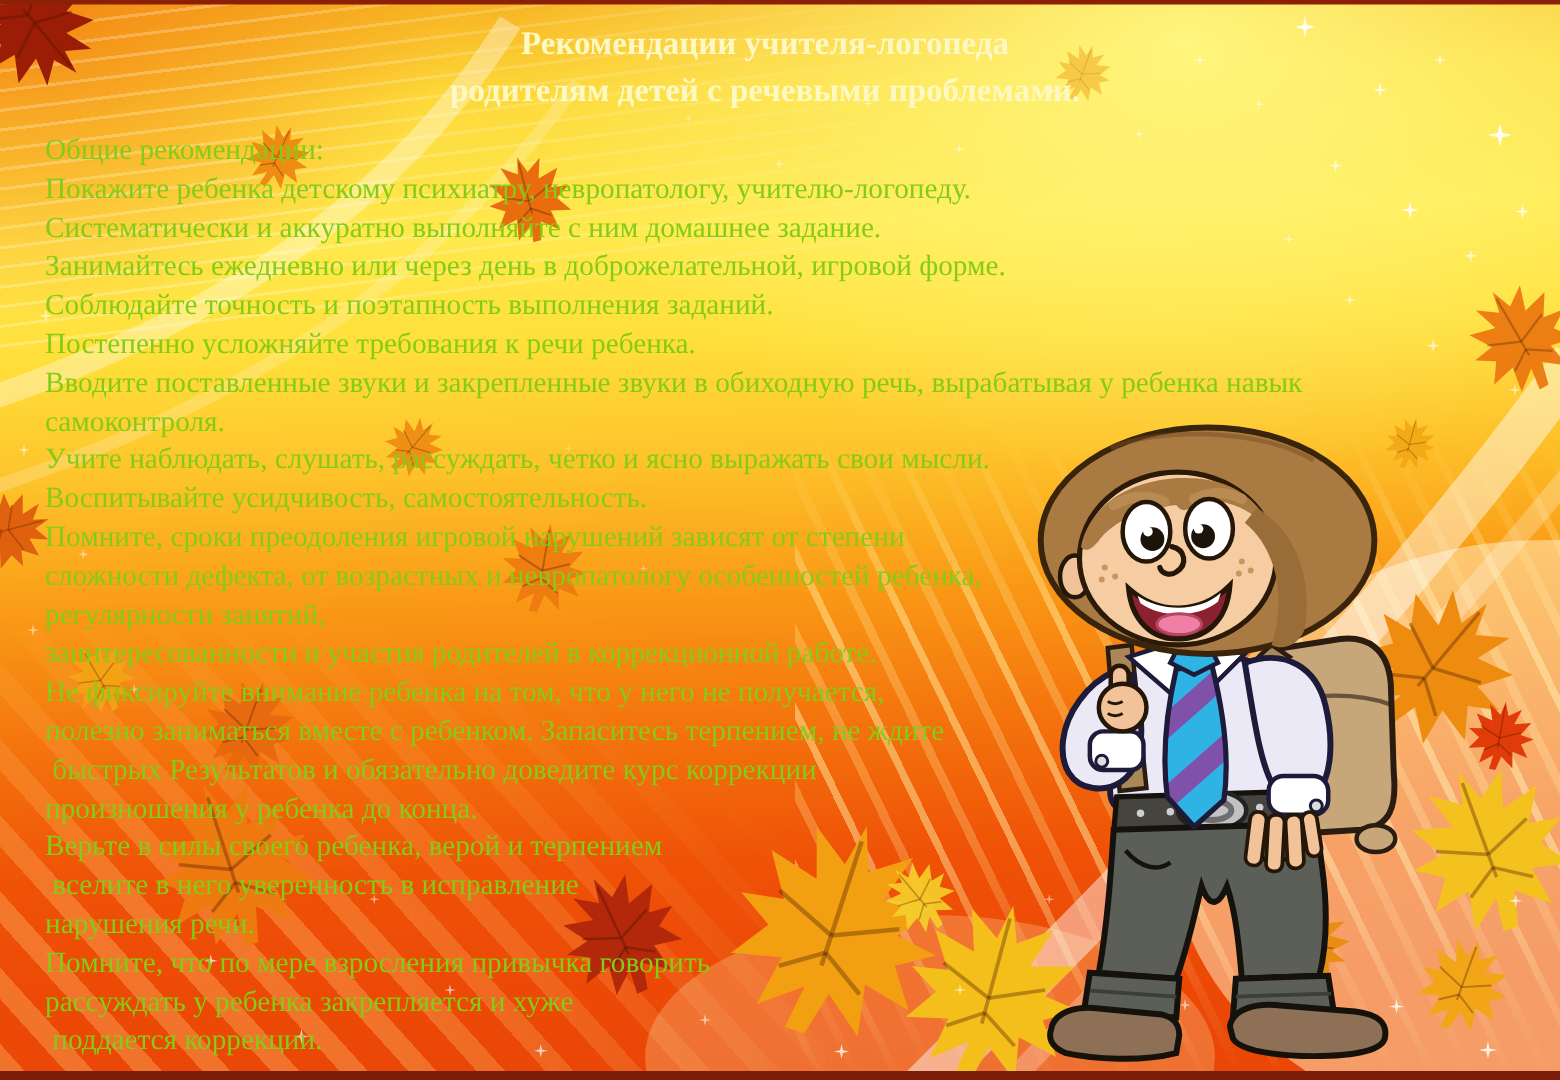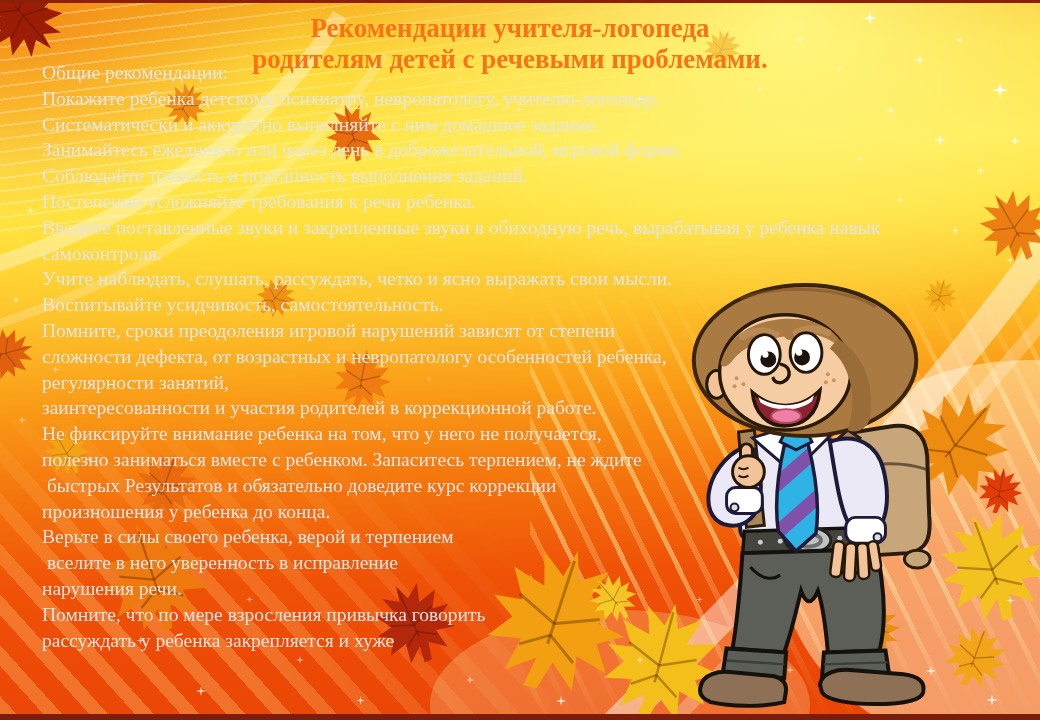--- a/index.html
+++ b/index.html
@@ -22,22 +22,22 @@
     mask-image:radial-gradient(ellipse at 25% 80%,#000 30%,transparent 78%);}
   .rays-br{position:absolute;left:530px;top:290px;width:520px;height:440px;z-index:1;opacity:.85;
     background:repeating-linear-gradient(64deg,rgba(255,244,170,0) 0 18px,rgba(255,244,170,0.55) 18px 23px,
       rgba(255,244,170,0) 23px 40px,rgba(255,244,170,0.30) 40px 46px);
     -webkit-mask-image:linear-gradient(to top,transparent 2%,#000 38%,#000 72%,transparent 100%);
     mask-image:linear-gradient(to top,transparent 2%,#000 38%,#000 72%,transparent 100%);}
   .layer{position:absolute;inset:0;width:1040px;height:720px;pointer-events:none;}
   .z1{z-index:1}.z2{z-index:2}
   
   .title{position:absolute;left:10px;top:13px;width:1000px;text-align:center;z-index:3;
-    font-weight:bold;font-size:27px;line-height:31px;color:#f97316;}
-  .bodytext{position:absolute;left:30px;top:60px;width:995px;z-index:3;color:#e5e5e5;margin-left:12px;}
+    font-weight:bold;font-size:22px;line-height:31px;color:#fef9c3;}
+  .bodytext{position:absolute;left:30px;top:88px;width:995px;z-index:3;color:#84cc16;}
   .bodytext .ln{white-space:pre;font-size:19.5px;line-height:25.8px;height:25.8px;}
   .boy{position:absolute;left:678px;top:281px;width:264px;height:437px;z-index:4;}
   .bar-top{position:absolute;top:0;left:0;width:100%;height:3px;background:#8c2007;z-index:5;}
   .bar-bottom{position:absolute;bottom:0;left:0;width:100%;height:6px;background:#7c1c0b;z-index:5;}
 </style>
 </head>
 <body>
 
 <div class="slide">
 
@@ -210,20 +210,21 @@
     <div class="ln">заинтересованности и участия родителей в коррекционной работе.</div>
     <div class="ln">Не фиксируйте внимание ребенка на том, что у него не получается,</div>
     <div class="ln">полезно заниматься вместе с ребенком. Запаситесь терпением, не ждите</div>
     <div class="ln"> быстрых Результатов и обязательно доведите курс коррекции</div>
     <div class="ln">произношения у ребенка до конца.</div>
     <div class="ln">Верьте в силы своего ребенка, верой и терпением</div>
     <div class="ln"> вселите в него уверенность в исправление</div>
     <div class="ln">нарушения речи.</div>
     <div class="ln">Помните, что по мере взросления привычка говорить</div>
     <div class="ln">рассуждать у ребенка закрепляется и хуже</div>
+    <div class="ln"> поддается коррекции.</div>
   </div>
 
   <svg class="boy" viewBox="0 0 260 440">
     <defs>
       <clipPath id="tieclip">
         <path d="M 104 166 L 128 164 C 136 196 140 226 136 254 L 116 272 L 98 252 C 94 222 98 192 104 166 Z"></path>
       </clipPath>
     </defs>
 
     <g>

